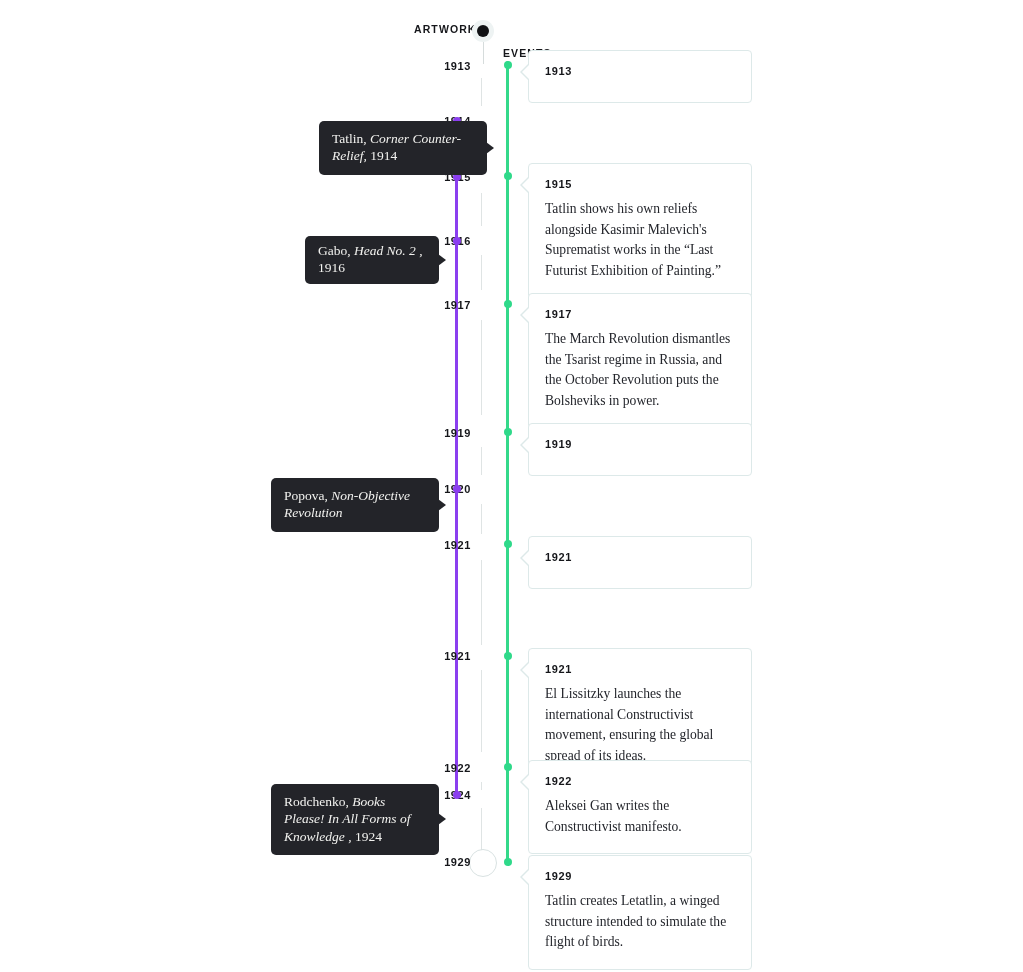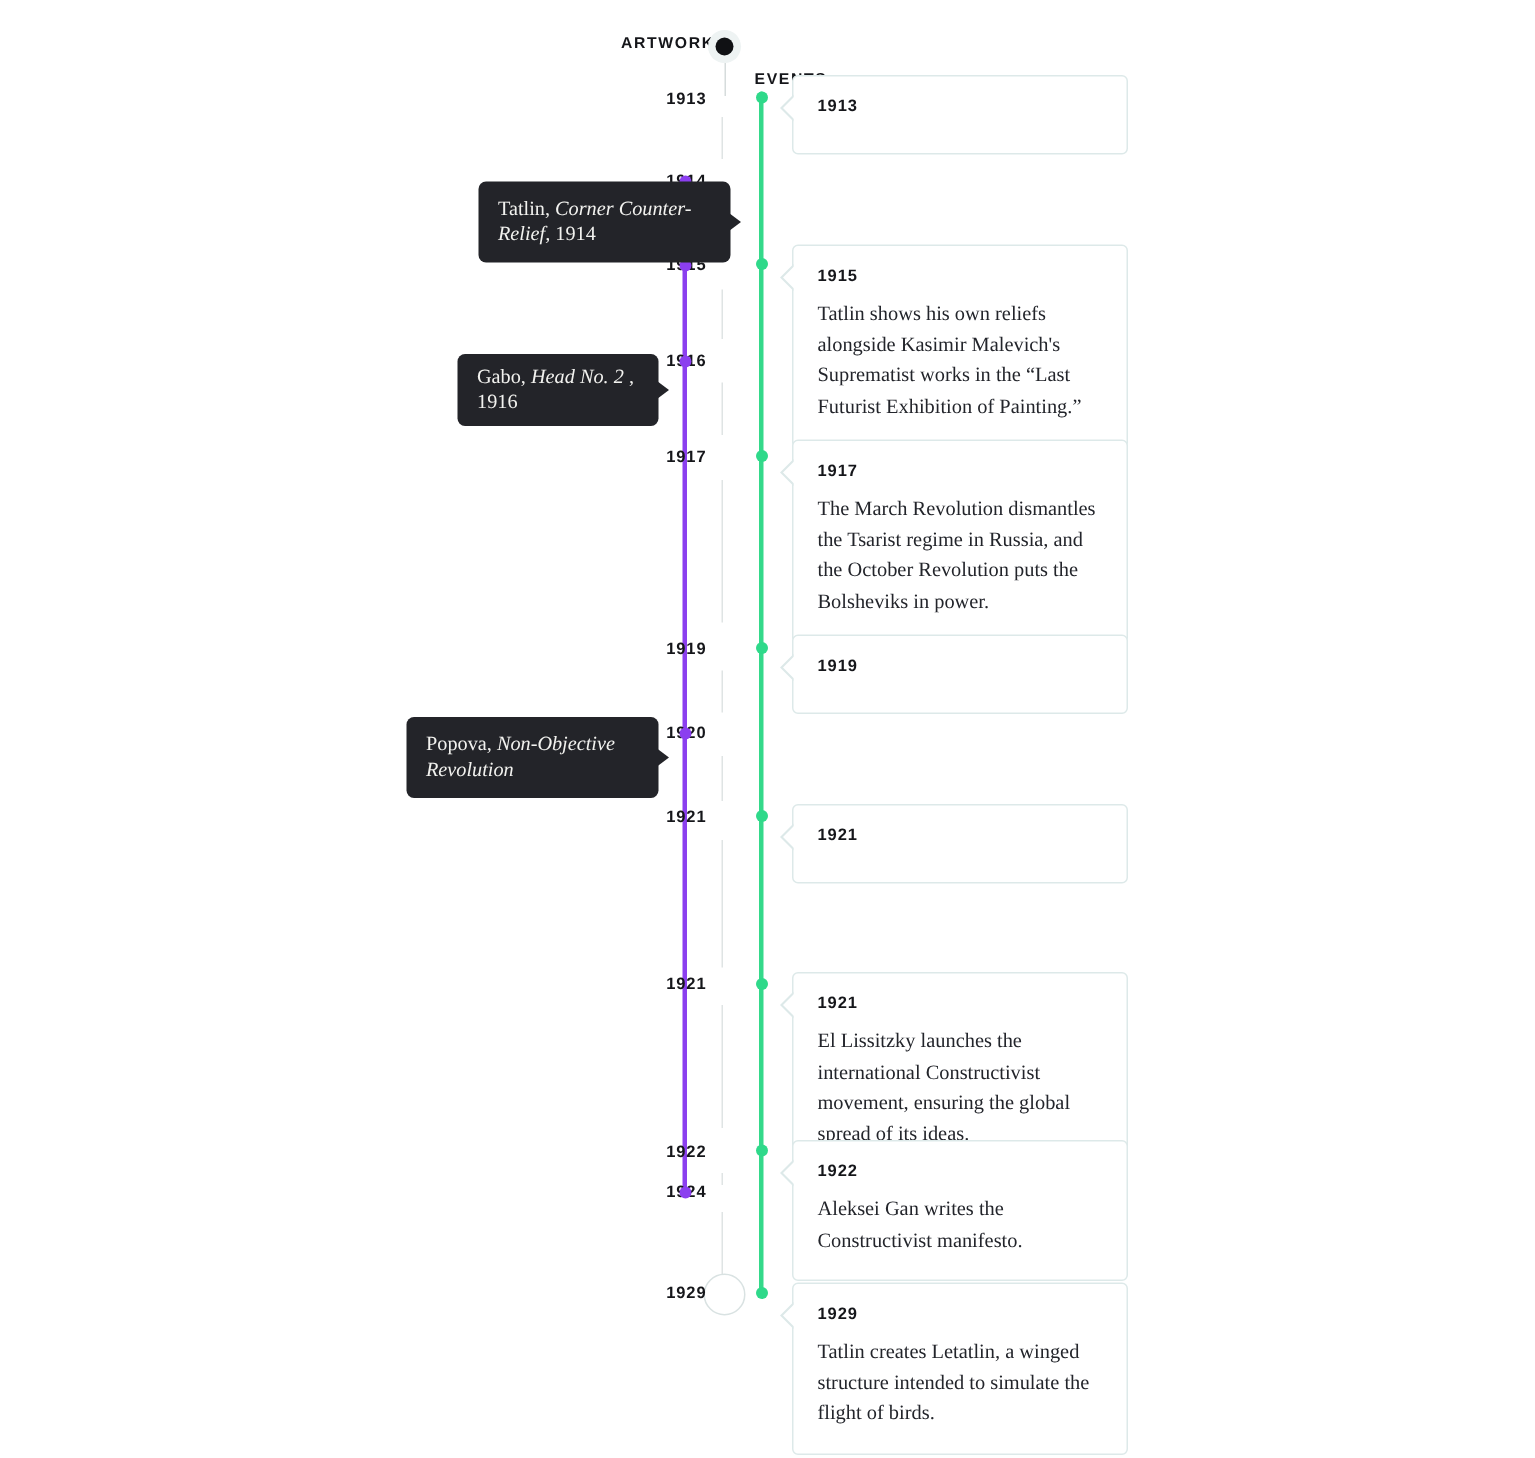--- a/index.html
+++ b/index.html
@@ -266,20 +266,26 @@
     <span class="arrow"></span>
   </div>
 
   <div class="artwork-label" style="left:271px; top:478px; width:168px;">
     <span>Popova,</span>
     <i>Non-Objective Revolution</i>
     <span></span>
     <span class="arrow"></span>
   </div>
 
+  <div class="artwork-label" style="left:271px; top:784px; width:168px;">
+    <span>Rodchenko,</span>
+    <i>Books Please! In All Forms of Knowledge</i>
+    <span>, 1924</span>
+    <span class="arrow"></span>
+  </div>
 
   <div class="event-card" style="top:50px;">
     <span class="notch-out"></span>
     <span class="notch-in"></span>
     <div class="event-year">1913</div>
   </div>
 
   <div class="event-card" style="top:163px;">
     <span class="notch-out"></span>
     <span class="notch-in"></span>

